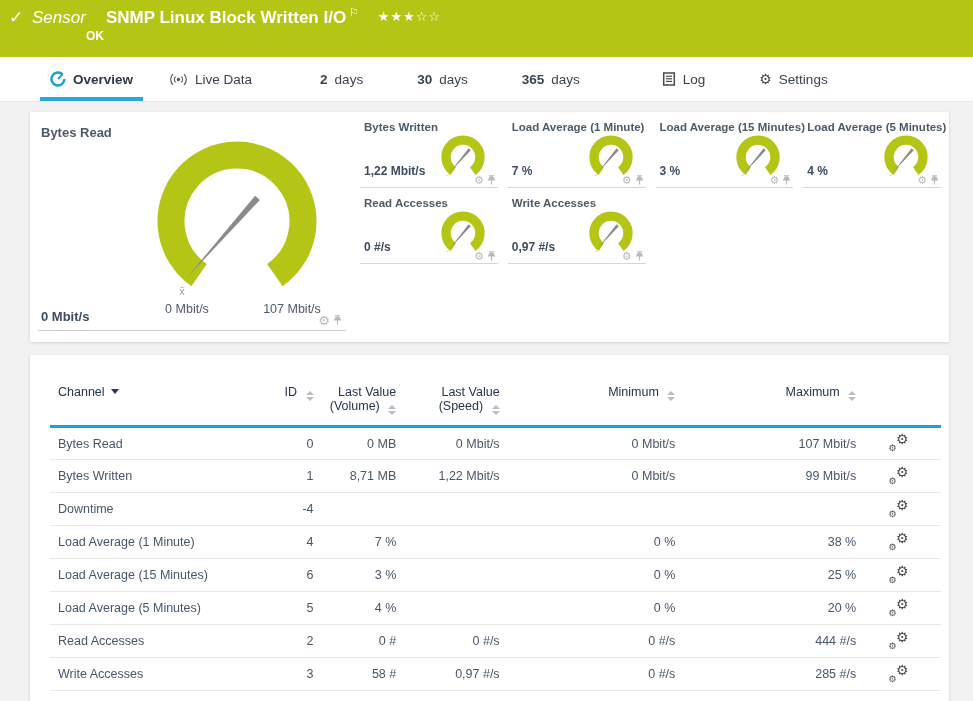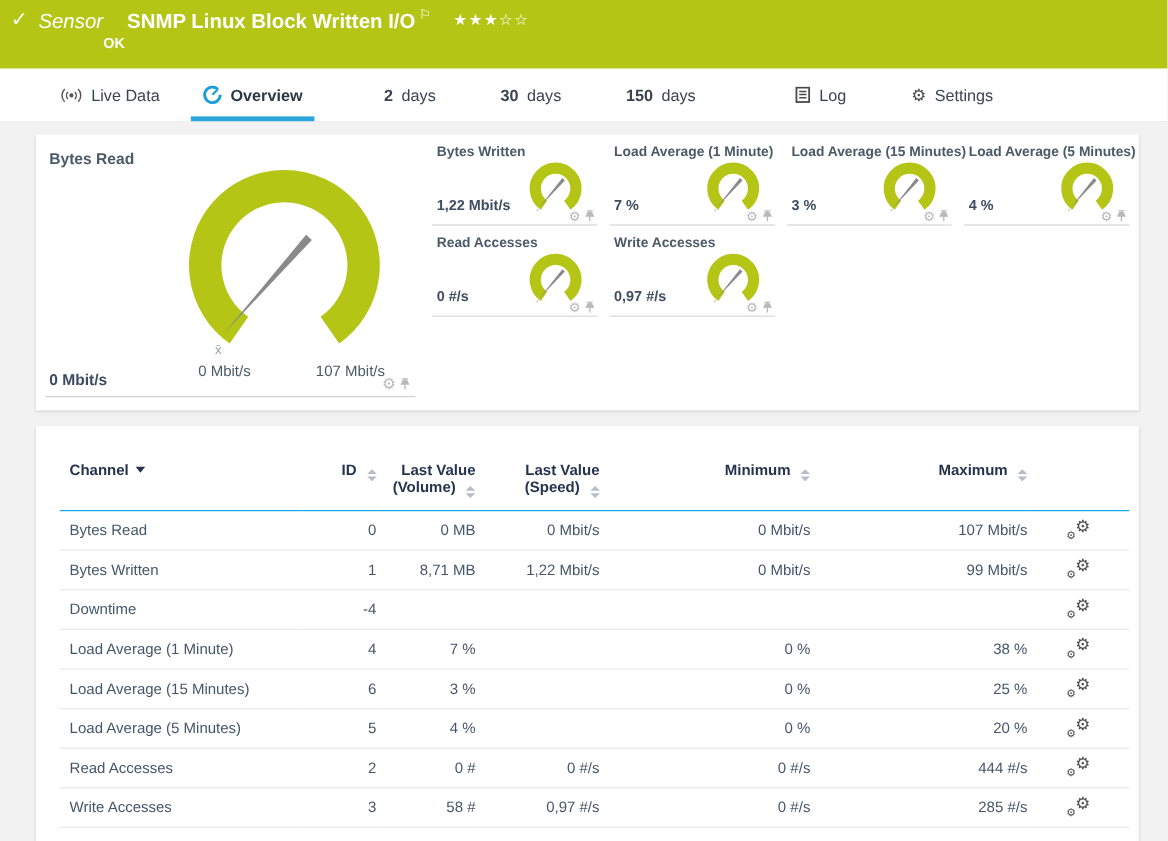--- a/index.html
+++ b/index.html
@@ -51,22 +51,22 @@
   .sgauge { position:relative; border-bottom:1px solid #d6d6d6; }
   .sgauge .ptitle { position:absolute; top:9px; left:4px; font-size:11.5px; font-weight:bold; color:#4b5a68; white-space:nowrap; }
   .sgauge .pvalue { position:absolute; bottom:9px; left:4px; font-size:12px; font-weight:bold; color:#3d4c60; }
   .sgauge .slot { position:absolute; right:8px; bottom:4px; width:54px; height:50px; }
   .sgauge .mini-icons { right:2px; bottom:0px; font-size:11px; }
   .sgauge-empty { border-bottom:none; }
 
   
   .table-card { height:354px; padding:24px 8px 0 20px; }
   table { border-collapse:collapse; width:100%; table-layout:fixed; }
-  th { font-size:12.5px; font-weight:bold; color:#25334e; text-align:right;
-       vertical-align:top; padding:6px 0 10px 0; border-bottom:1px solid #0ea5e9; cursor:pointer; }
+  th { font-size:12.5px; font-weight:normal; color:#25334e; text-align:right;
+       vertical-align:top; padding:6px 0 10px 0; border-bottom:3px solid #0ea5e9; cursor:pointer; }
   th.h-channel { text-align:left; padding-left:8px; width:195px; }
   th.h-id { width:60px; } th.h-vol { width:80px; } th.h-speed { width:100px; }
   th.h-min { width:170px; } th.h-max { width:175px; } th.h-gear { width:82px; cursor:default; }
   td { font-size:12.5px; color:#45566b; height:33px; border-bottom:1px solid #e8e8e8; padding:0; }
   td.td-channel { text-align:left; padding-left:8px; }
   td.td-num { text-align:right; }
   td.td-gear { text-align:center; }
 
   .sorter { display:inline-flex; flex-direction:column; gap:2px; margin-left:5px; vertical-align:1px; }
   .tri-up { width:0; height:0; border-left:4px solid transparent; border-right:4px solid transparent;
@@ -88,49 +88,49 @@
   <header class="topbar">
     <span class="check">✓</span>
     <div class="titleline">
       <span class="kind">Sensor</span><span class="sname">SNMP Linux Block Written I/O</span><span class="flag">⚐</span>
       <span class="stars" id="stars"><span>★</span><span>★</span><span>★</span><span>☆</span><span>☆</span></span>
     </div>
     <div class="statusline">OK</div>
   </header>
 
   <nav class="tabs">
+    <div class="tab active">
+      <span class="ticon">
+        <svg width="16" height="16" viewBox="0 0 16 16">
+          <path d="M12.6 3.4 A6.5 6.5 0 1 0 14.5 8" fill="none" stroke="#1b9dd9" stroke-width="2.4"></path>
+          <line x1="8" y1="8" x2="12.6" y2="3.4" stroke="#1b9dd9" stroke-width="1.8"></line>
+        </svg>
+      </span>
+      <span class="tlabel">Overview</span>
+    </div>
     <div class="tab">
       <span class="ticon">
         <svg width="19" height="13" viewBox="0 0 19 13">
           <circle cx="9.5" cy="6.5" r="1.7" fill="#555"></circle>
           <path d="M6.6 3.6 A4.2 4.2 0 0 0 6.6 9.4 M3.9 1.2 A7.5 7.5 0 0 0 3.9 11.8" fill="none" stroke="#555" stroke-width="1.2"></path>
           <path d="M12.4 3.6 A4.2 4.2 0 0 1 12.4 9.4 M15.1 1.2 A7.5 7.5 0 0 1 15.1 11.8" fill="none" stroke="#555" stroke-width="1.2"></path>
         </svg>
       </span>
       <span class="tlabel">Live Data</span>
     </div>
-    <div class="tab active">
-      <span class="ticon">
-        <svg width="16" height="16" viewBox="0 0 16 16">
-          <path d="M12.6 3.4 A6.5 6.5 0 1 0 14.5 8" fill="none" stroke="#1b9dd9" stroke-width="2.4"></path>
-          <line x1="8" y1="8" x2="12.6" y2="3.4" stroke="#1b9dd9" stroke-width="1.8"></line>
-        </svg>
-      </span>
-      <span class="tlabel">Overview</span>
-    </div>
     <div class="tab">
       <span class="num">2</span>
       <span class="tword">days</span>
     </div>
     <div class="tab">
       <span class="num">30</span>
       <span class="tword">days</span>
     </div>
     <div class="tab">
-      <span class="num">150</span>
+      <span class="num">365</span>
       <span class="tword">days</span>
     </div>
     <div class="tab">
       <span class="ticon">
         <svg width="14" height="14" viewBox="0 0 14 14">
           <rect x="1.7" y="1" width="10.6" height="12" fill="none" stroke="#4a4a4a" stroke-width="1.5"></rect>
           <line x1="4" y1="4.2" x2="10" y2="4.2" stroke="#4a4a4a" stroke-width="1.2"></line>
           <line x1="4" y1="6.8" x2="10" y2="6.8" stroke="#4a4a4a" stroke-width="1.2"></line>
           <line x1="4" y1="9.4" x2="10" y2="9.4" stroke="#4a4a4a" stroke-width="1.2"></line>
         </svg>

